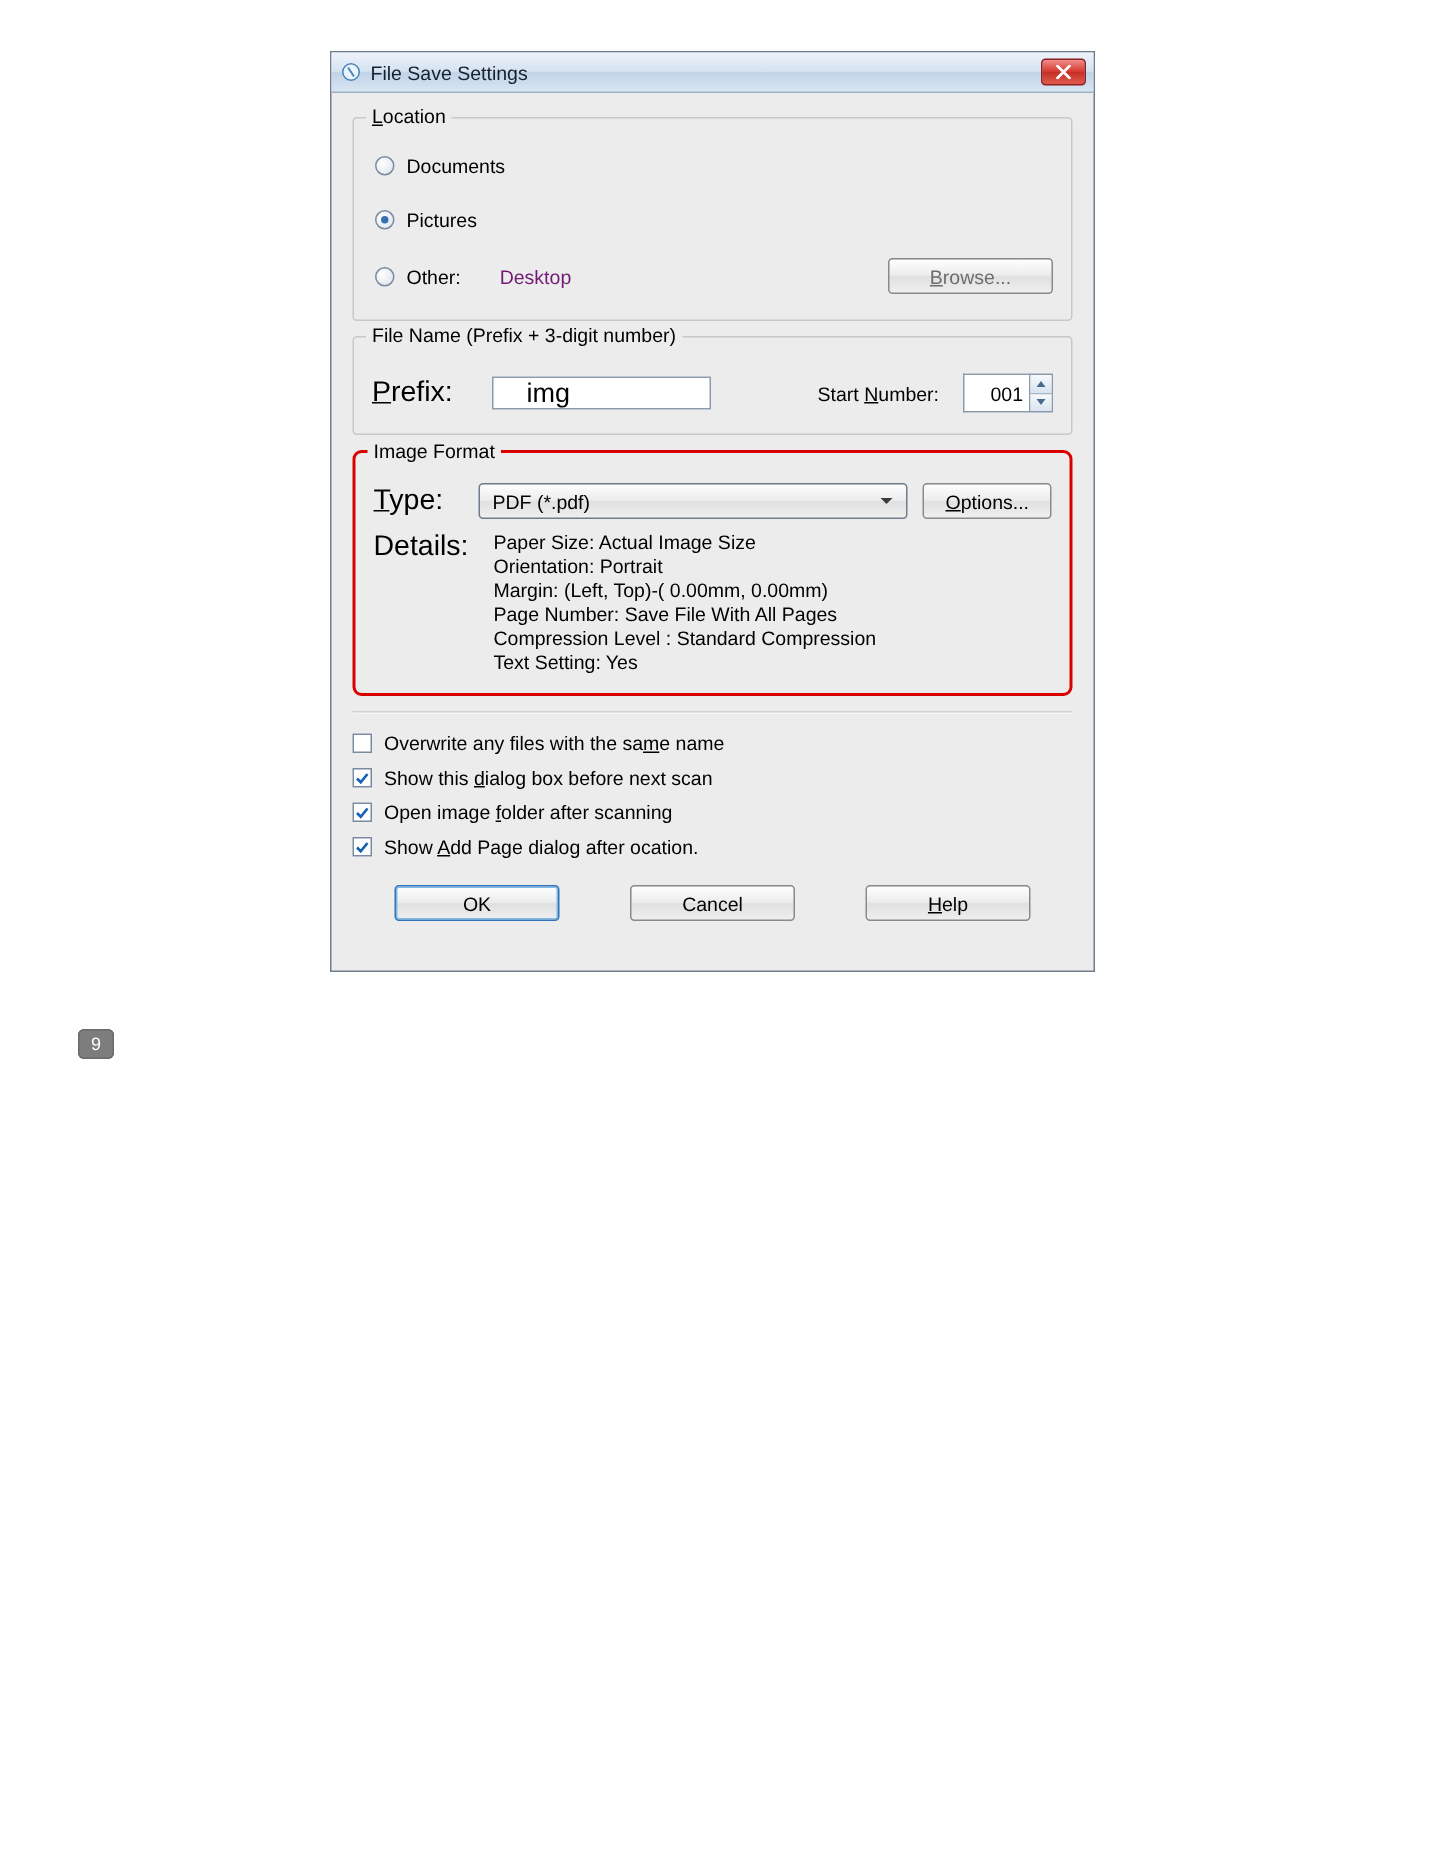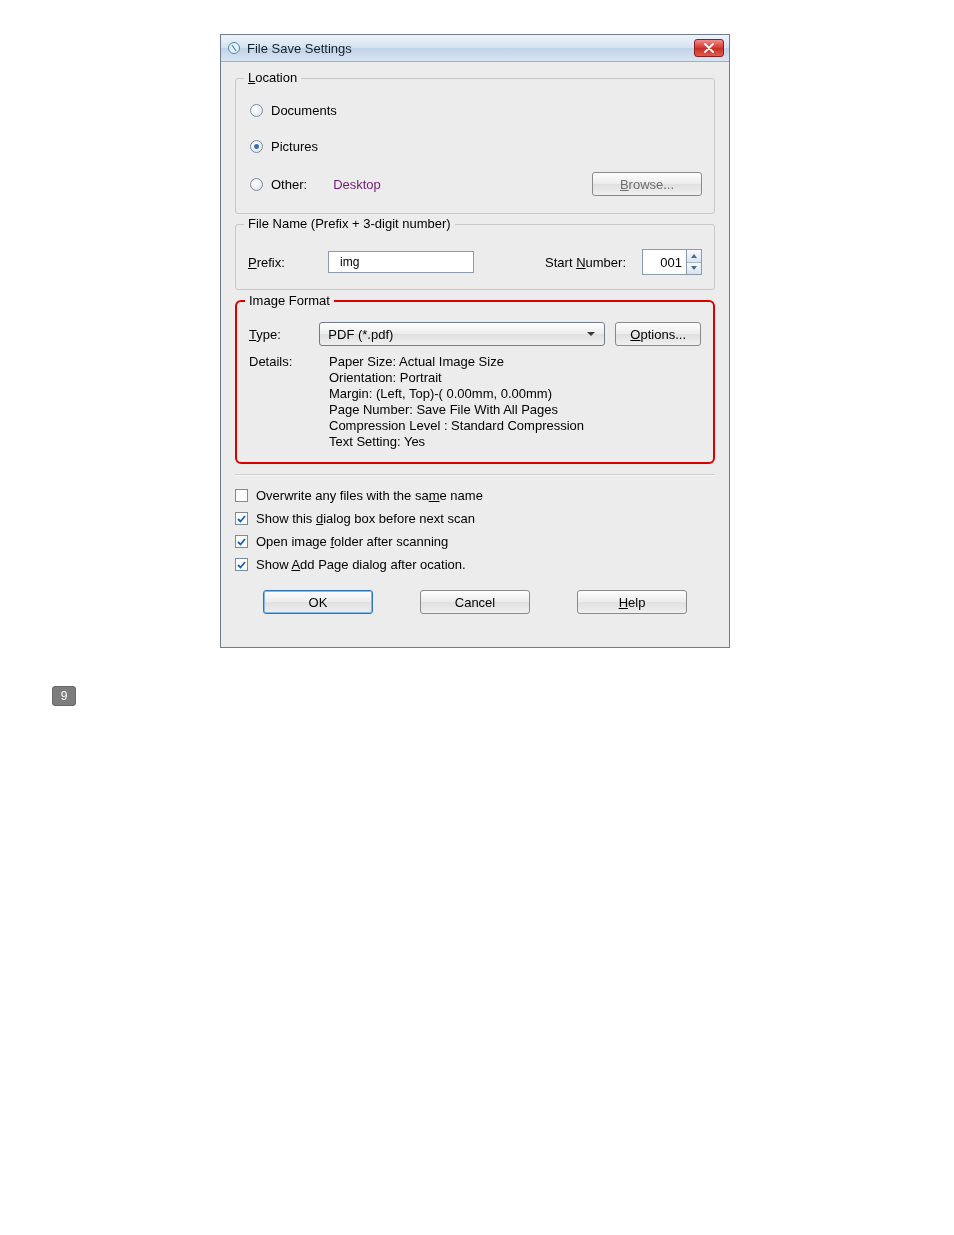--- a/index.html
+++ b/index.html
@@ -141,27 +141,27 @@
   .btn.disabled-look { color: #6d6d6d; }
   
   .mn { text-decoration: underline; }
   
   .filename-row {
     display: flex;
     align-items: center;
     gap: 10px;
     margin-top: 10px;
   }
-  .lbl-col { width: 70px; font-size: 13px; }
+  .lbl-col { width: 70px; font-size: 19px; }
   .textbox {
     height: 22px;
     border: 1px solid #8c9bab;
     background: #ffffff;
-    padding: 0 11px;
-    font-size: 12px;
+    padding: 0 22px;
+    font-size: 18px;
     display: flex;
     align-items: center;
     box-sizing: border-box;
   }
   .prefix-input { width: 146px; }
   .spinner {
     display: flex;
     align-items: stretch;
     height: 26px;
   }

